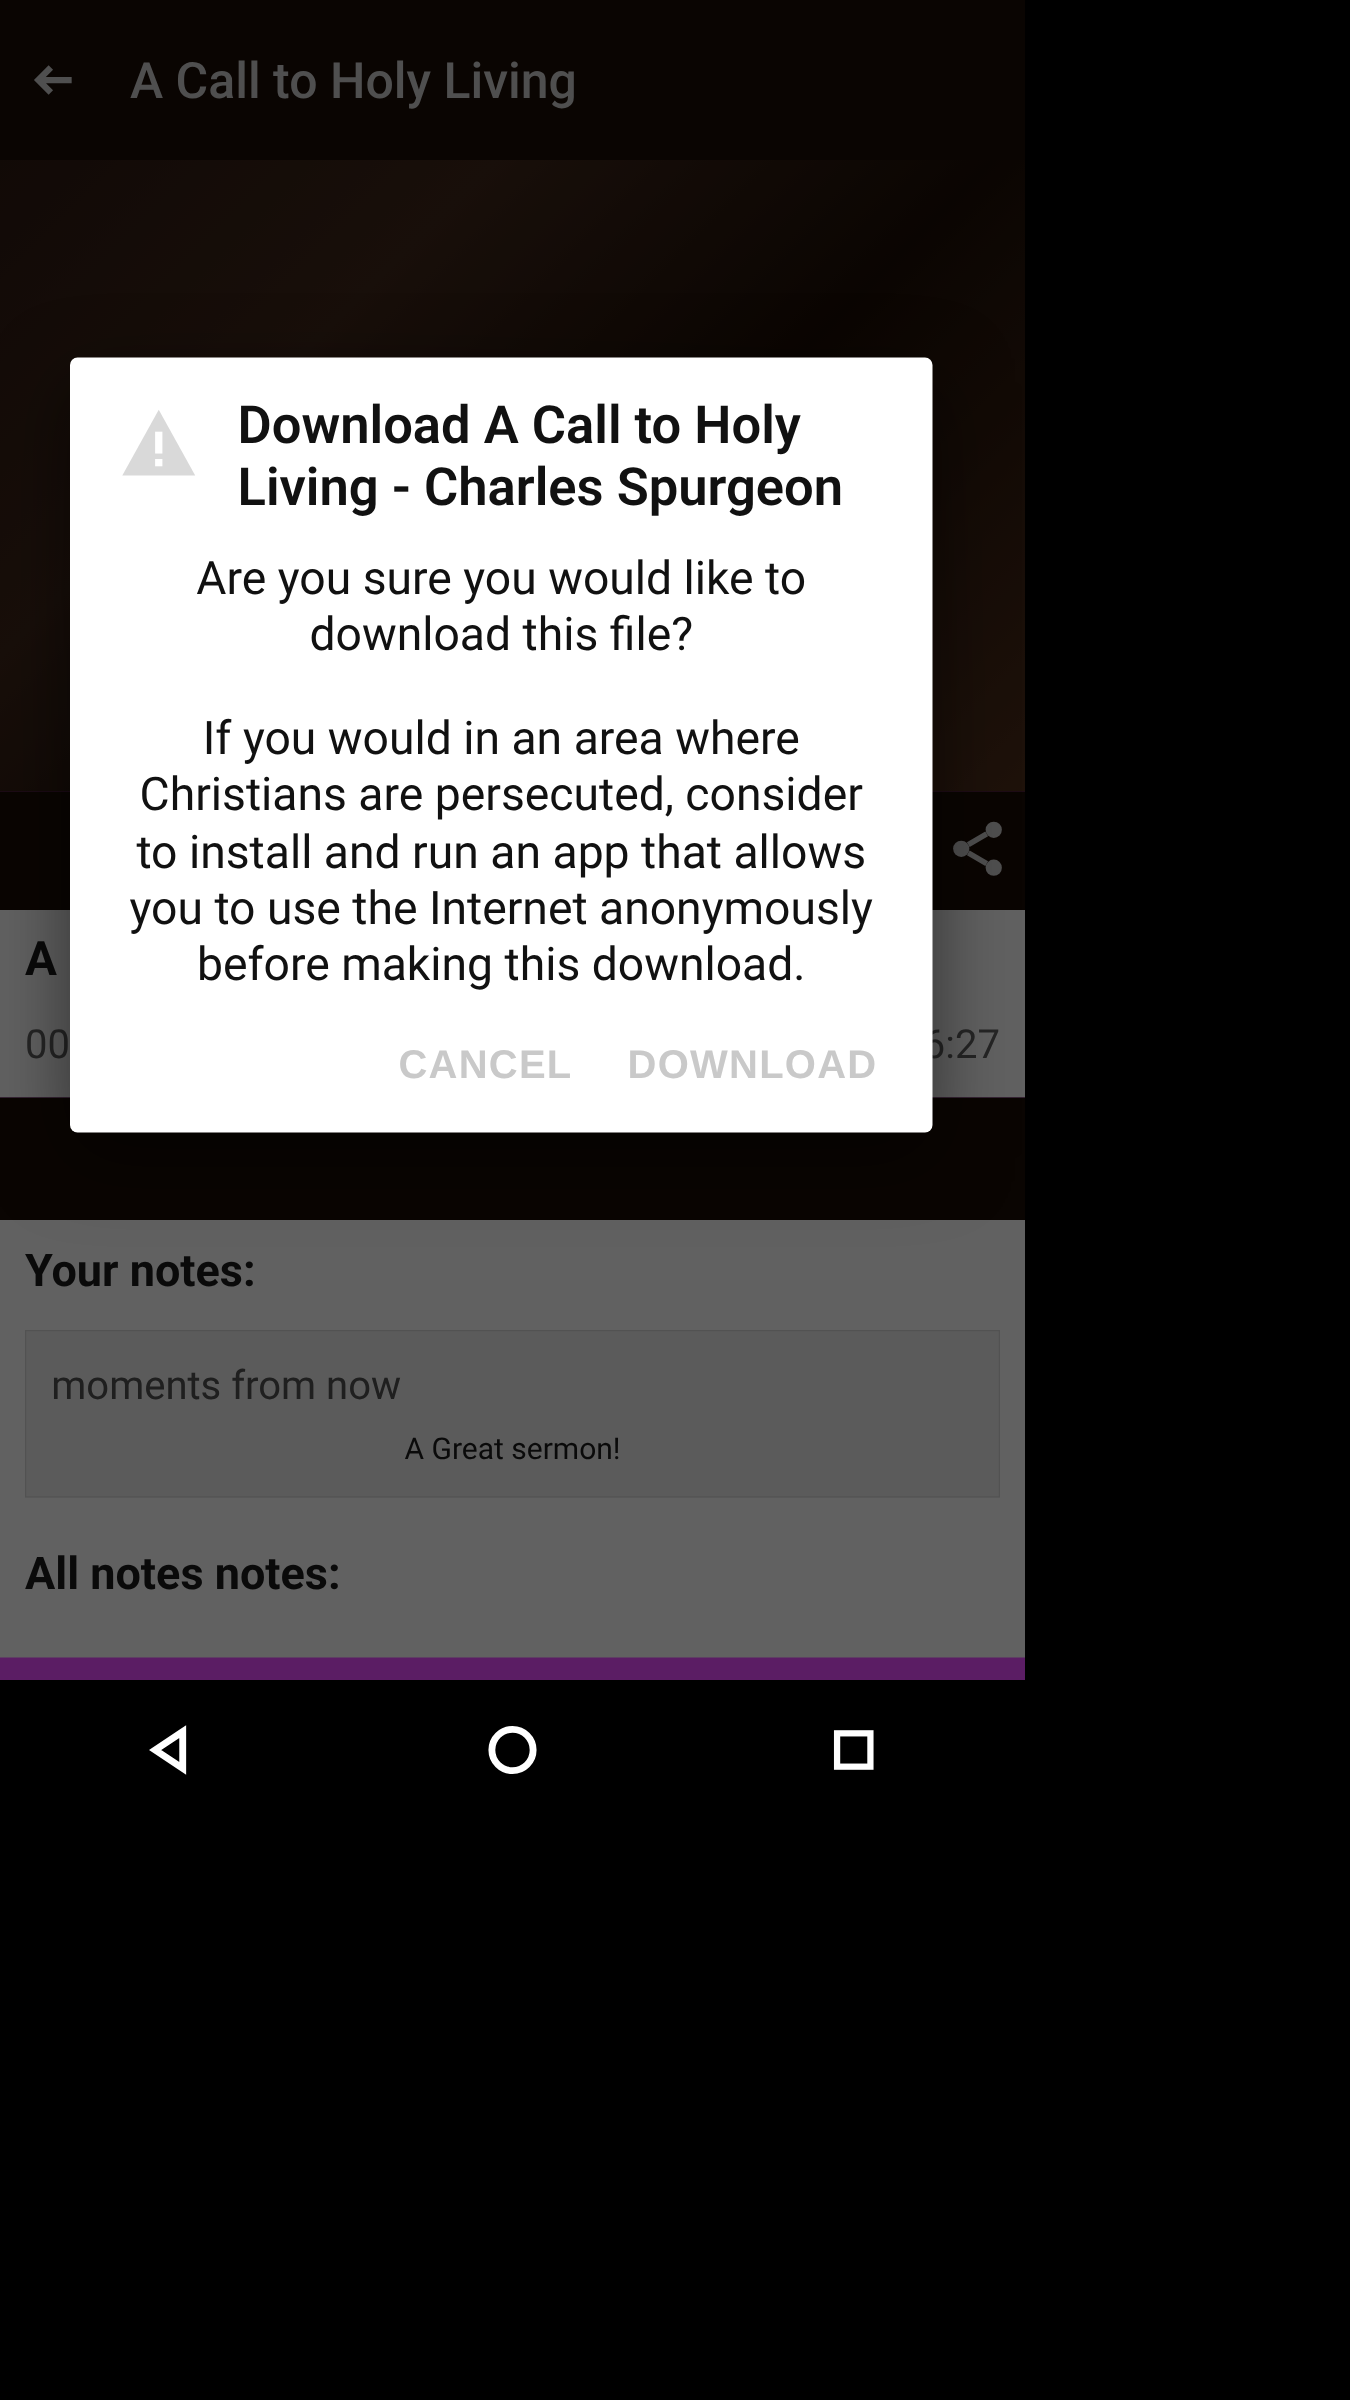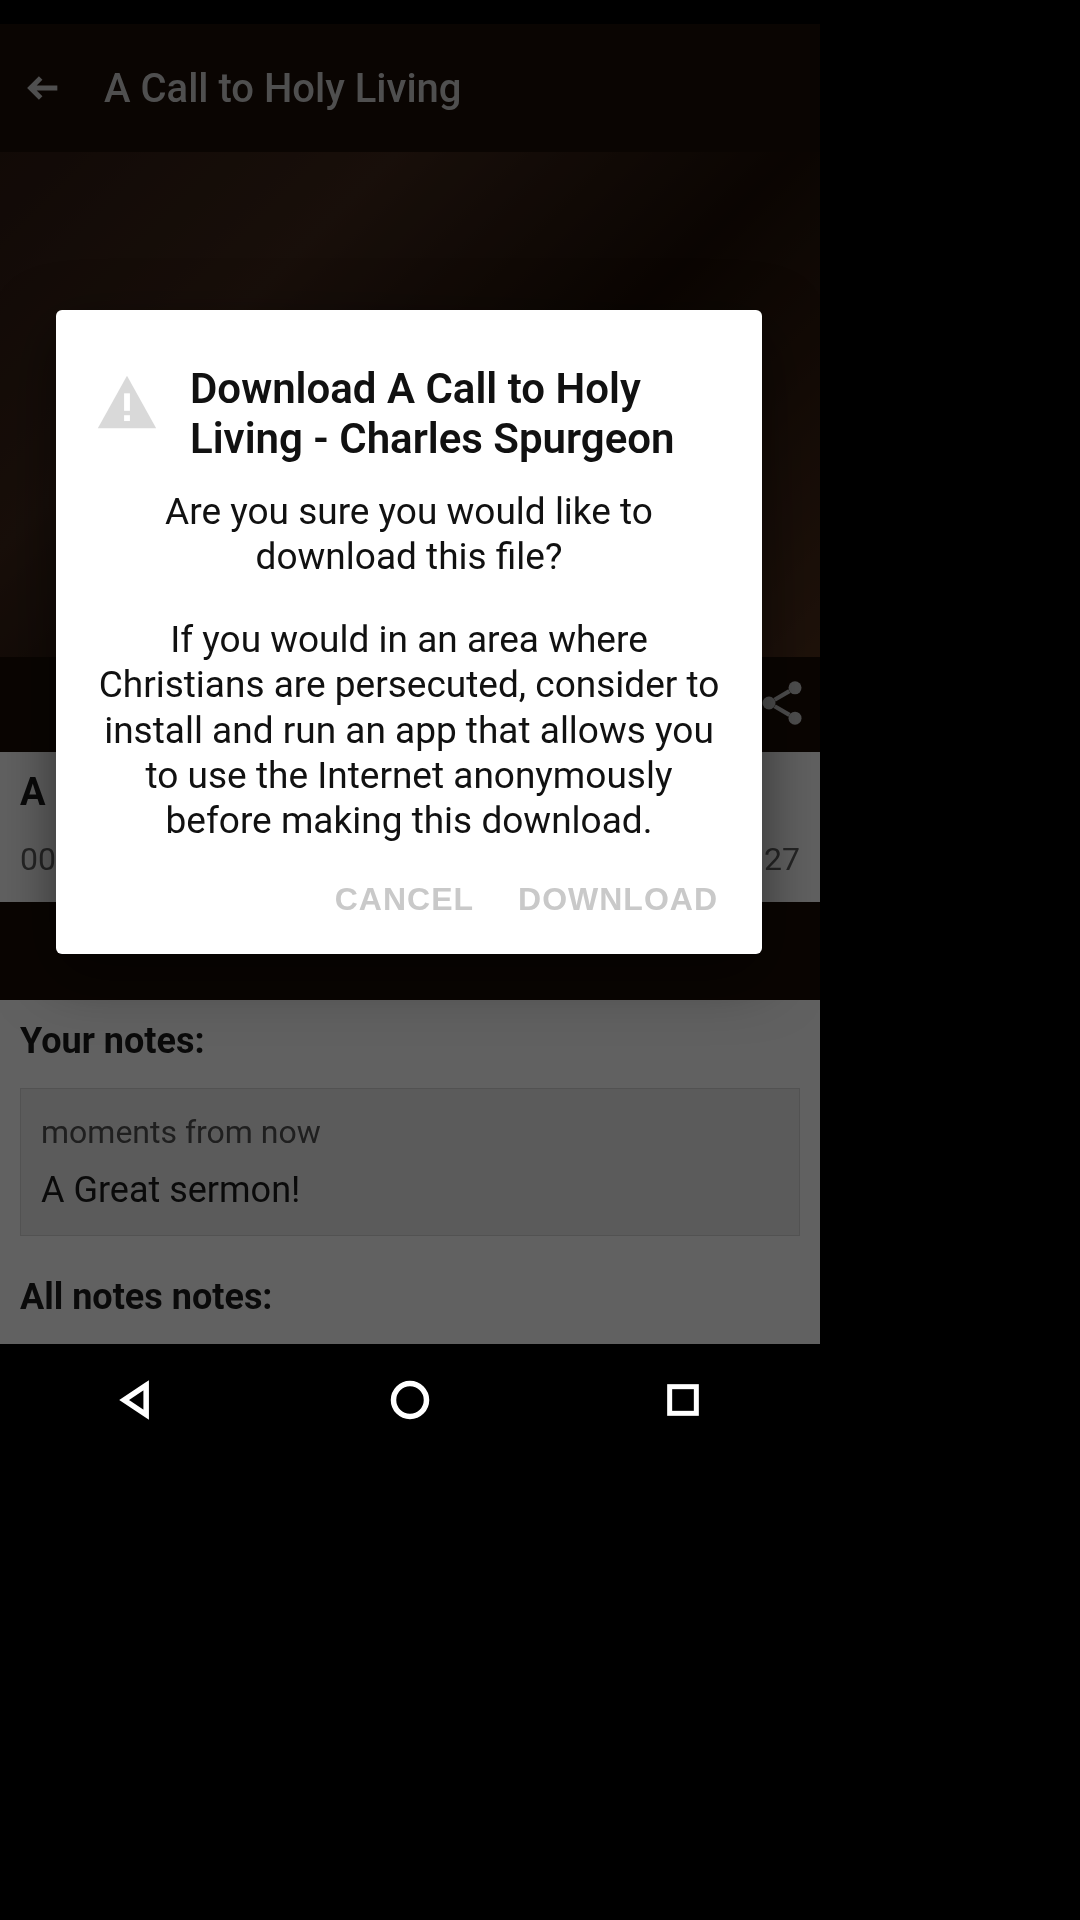--- a/index.html
+++ b/index.html
@@ -11,21 +11,20 @@
     background: #000;
     position: relative;
     overflow: hidden;
   }
 
   
   .page {
     position: absolute;
     inset: 0;
     background: #d946ef;
-    margin-top: 24px;
   }
   .appbar {
     height: 128px;
     display: flex;
     align-items: center;
     padding: 0 20px;
     color: #bcbcbc;
     background: #1a0d06;
   }
   .appbar .back {
@@ -93,41 +92,42 @@
     border: 1px solid #c4c4c4;
     padding: 24px 20px;
     margin-bottom: 40px;
   }
   .note-card .ts {
     font-size: 32px;
     color: #4a4a4a;
     margin-bottom: 18px;
   }
   .note-card .body {
-    font-size: 36px;
+    font-size: 24px;
     color: #1a1a1a;
+    text-align: center;
   }
 
   
   .scrim {
     position: absolute;
     inset: 0;
     background: rgba(0,0,0,0.58);
   }
 
   
   .dialog {
     position: absolute;
     left: 56px;
-    right: 58px;
+    right: 74px;
     top: 286px;
     background: #fff;
     border-radius: 6px;
     box-shadow: 0 20px 60px rgba(0,0,0,0.5);
-    padding: 54px 0 36px;
+    padding: 30px 0 36px;
   }
   .dialog-header {
     display: flex;
     align-items: flex-start;
     padding: 0 36px 18px 36px;
     gap: 28px;
   }
   .warn-icon {
     width: 70px; height: 70px;
     flex: 0 0 70px;

